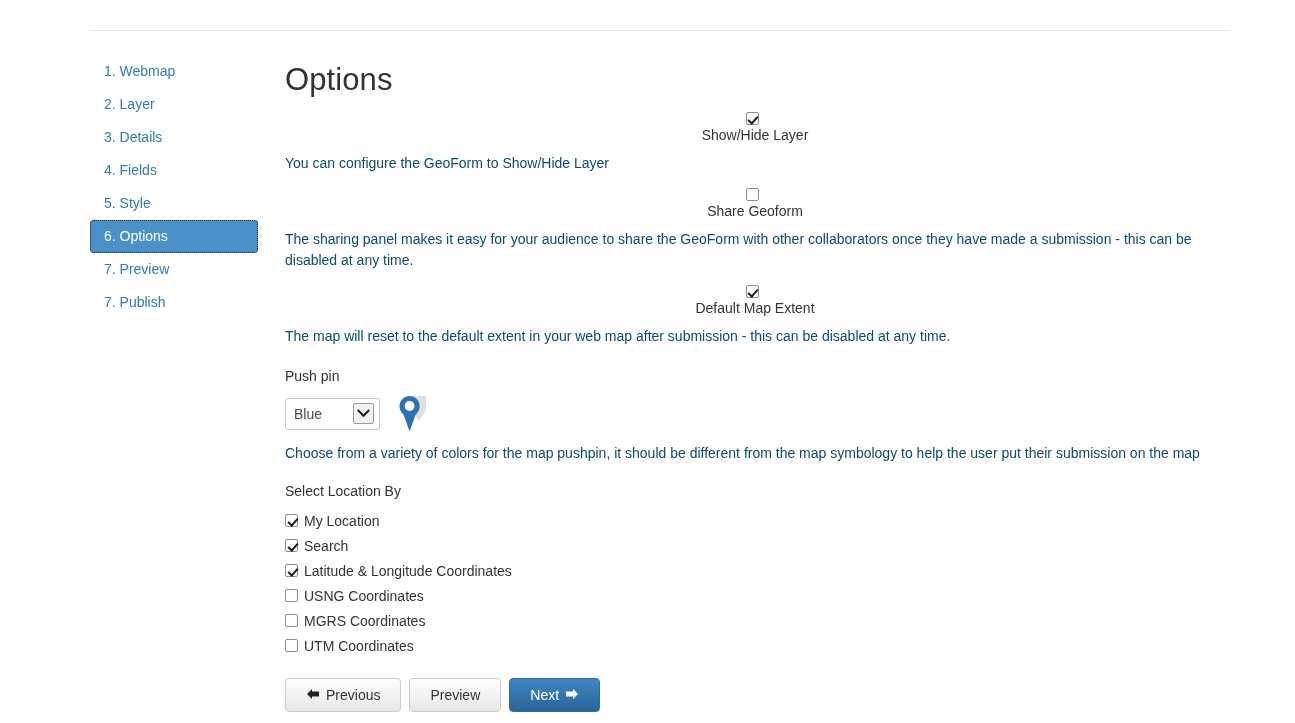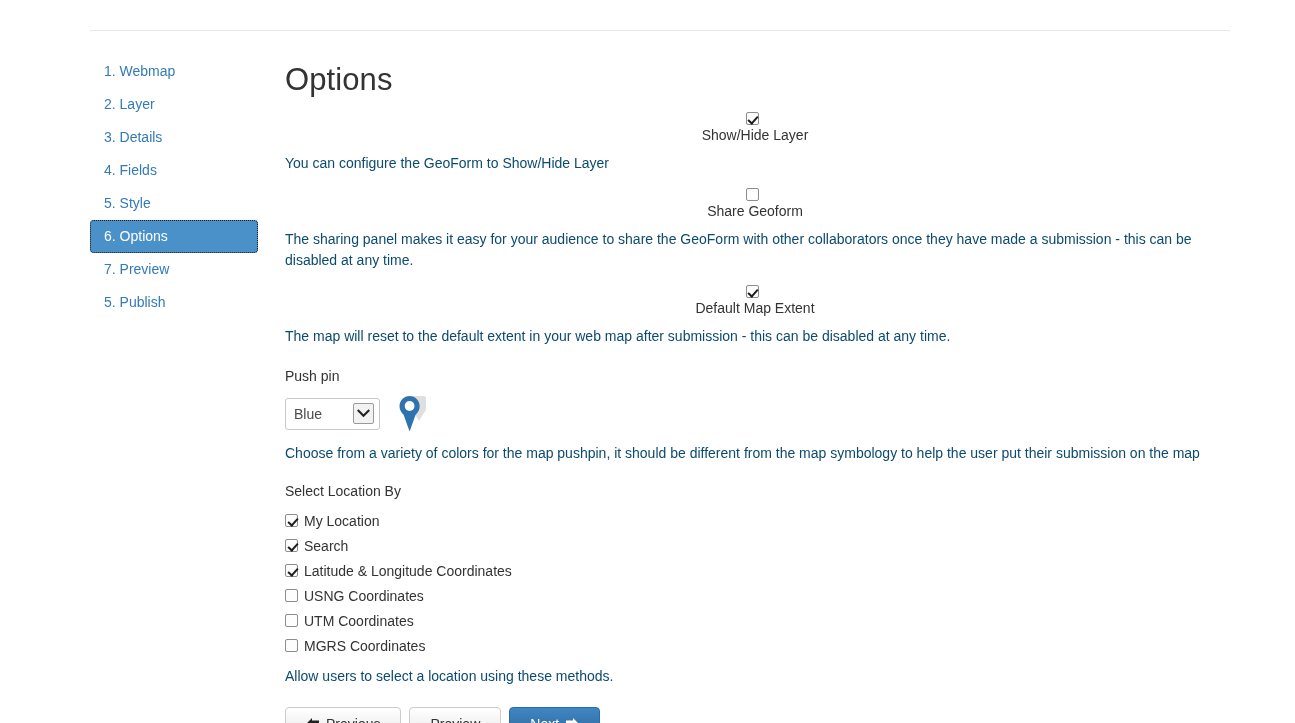--- a/index.html
+++ b/index.html
@@ -204,21 +204,21 @@
   <div class="top-rule"></div>
 
   <nav class="sidebar">
     <a class="nav-item">1. Webmap</a>
     <a class="nav-item">2. Layer</a>
     <a class="nav-item">3. Details</a>
     <a class="nav-item">4. Fields</a>
     <a class="nav-item">5. Style</a>
     <a class="nav-item active">6. Options</a>
     <a class="nav-item">7. Preview</a>
-    <a class="nav-item">5. Publish</a>
+    <a class="nav-item">7. Publish</a>
   </nav>
 
   <div class="main">
 
     <h1 class="page-title">Options</h1>
 
     <div class="check-row">
       <span class="cbx checked"></span>
       <span class="check-label">Show/Hide Layer</span>
     </div>
@@ -279,28 +279,27 @@
       <div class="opt-row">
         <span class="cbx checked"></span>
         <span class="check-label">Latitude &amp; Longitude Coordinates</span>
       </div>
       <div class="opt-row">
         <span class="cbx"></span>
         <span class="check-label">USNG Coordinates</span>
       </div>
       <div class="opt-row">
         <span class="cbx"></span>
+        <span class="check-label">MGRS Coordinates</span>
+      </div>
+      <div class="opt-row">
+        <span class="cbx"></span>
         <span class="check-label">UTM Coordinates</span>
       </div>
-      <div class="opt-row">
-        <span class="cbx"></span>
-        <span class="check-label">MGRS Coordinates</span>
-      </div>
-    </div>
-    <p class="help-text">Allow users to select a location using these methods.</p>
+    </div>
 
     <div class="btn-row">
       <button class="btn btn-default">
         <span class="arrow-glyph">
           <svg width="14" height="12" viewBox="0 0 14 12">
               <path d="M6 1 L1 6 L6 11 L6 8.4 L13 8.4 L13 3.6 L6 3.6 Z" fill="#222222"></path>
             </svg>
         </span>
         <span>Previous</span>
       </button>

